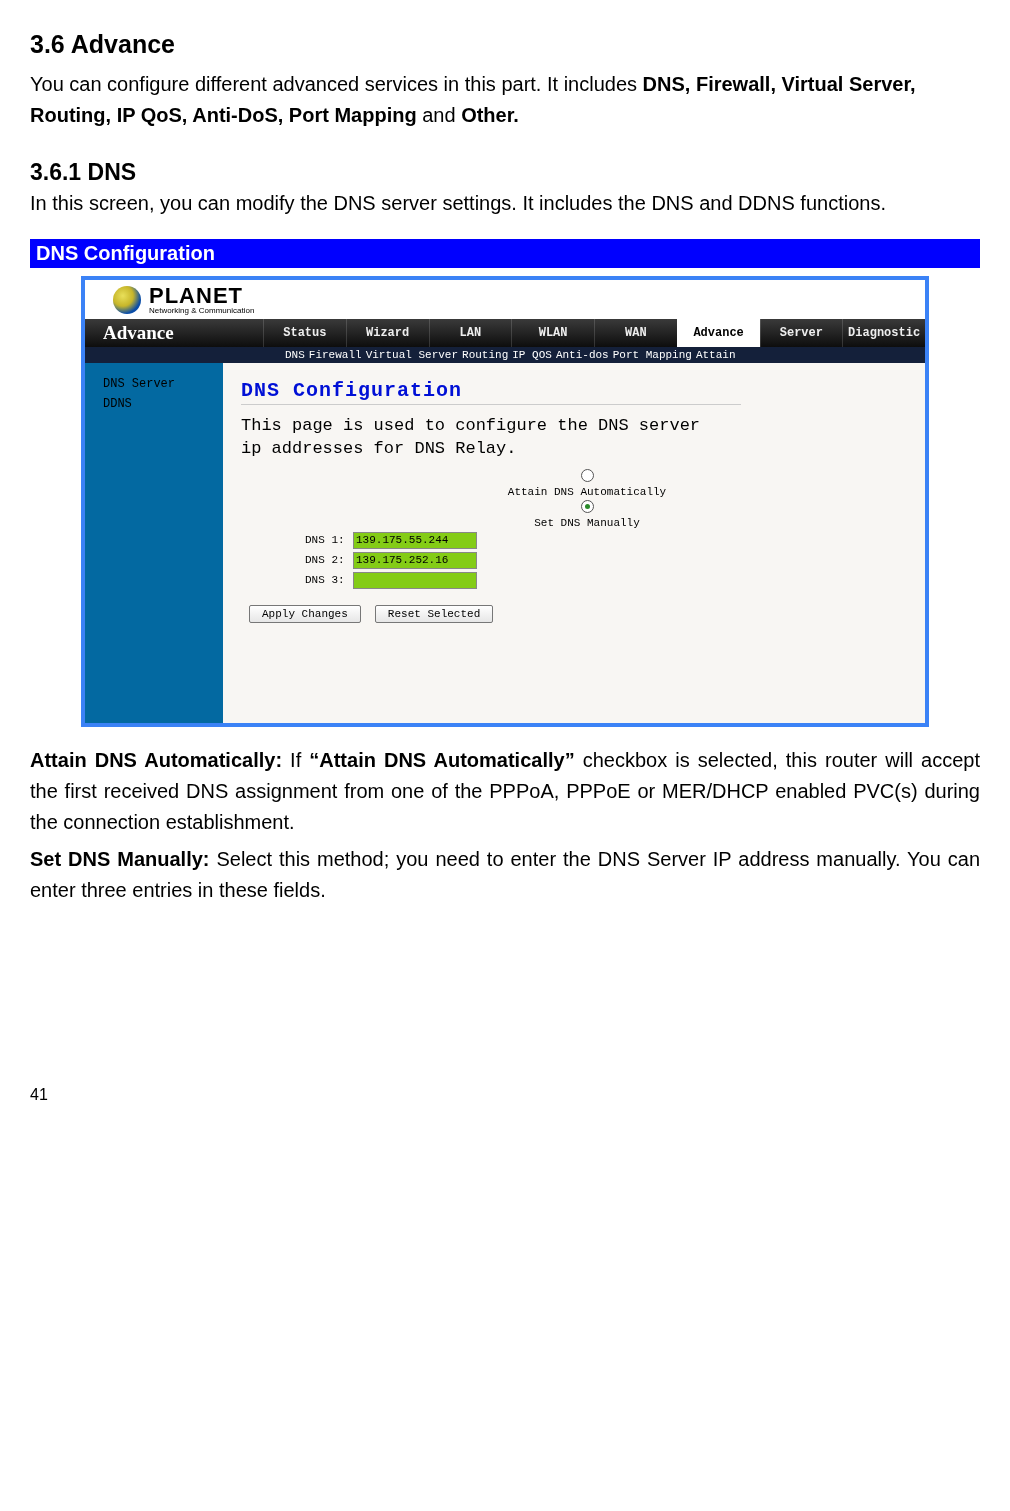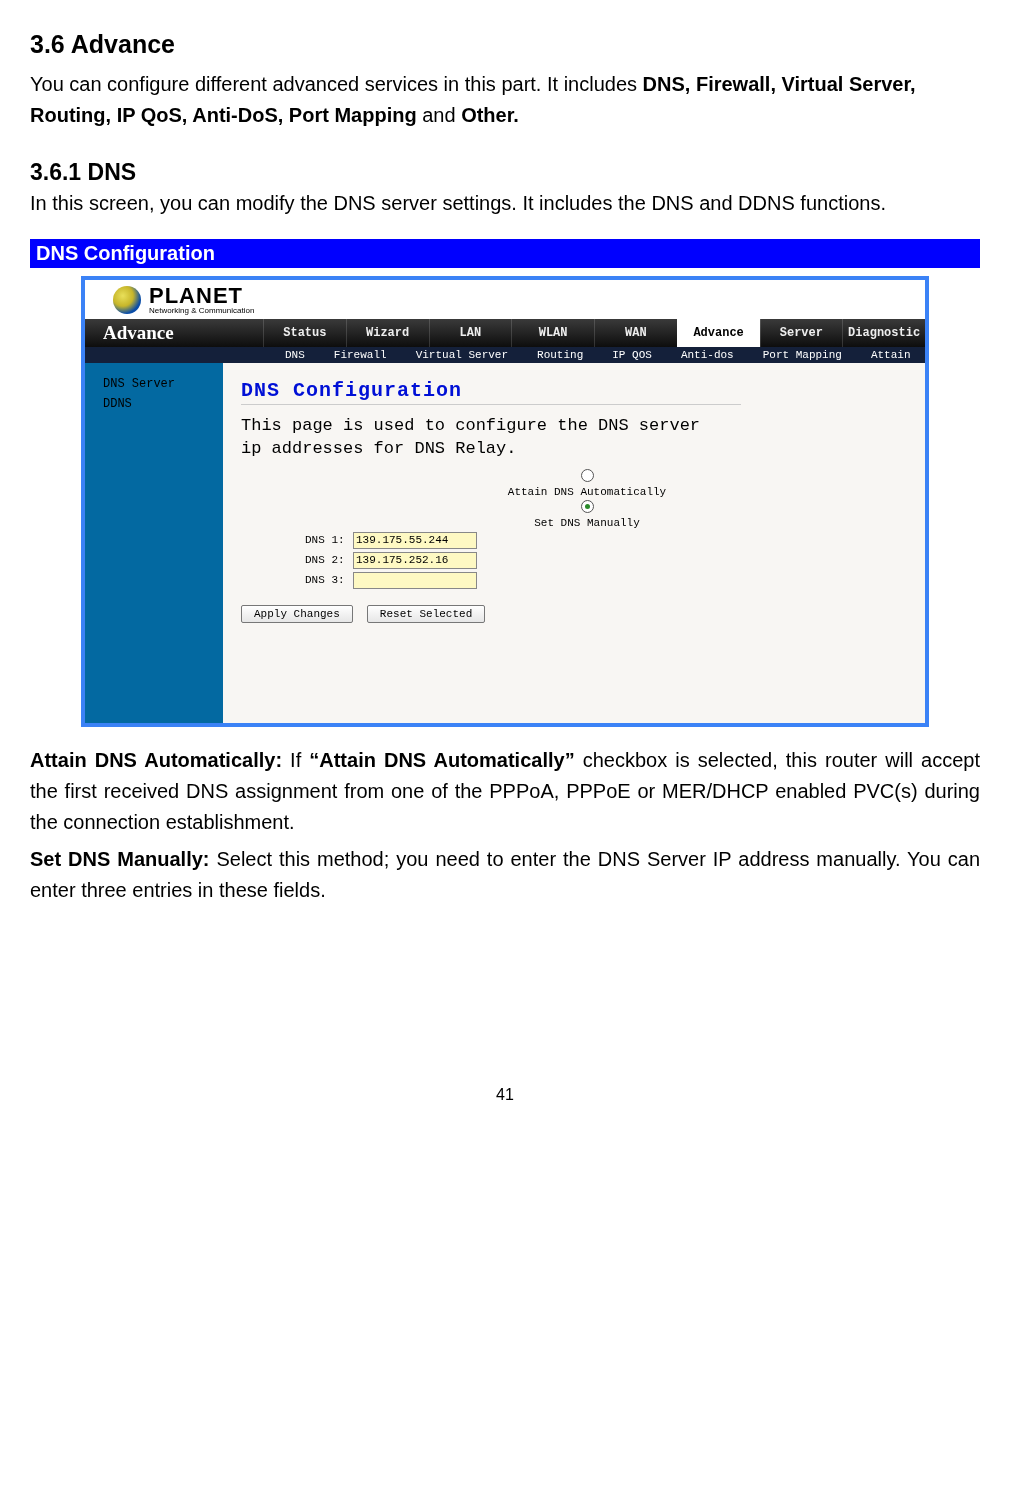--- a/index.html
+++ b/index.html
@@ -101,21 +101,21 @@
     background: #fff;
     color: #000;
   }
   .sub-nav {
     background: #14203a;
     color: #fff;
     font-family: "SimSun","Courier New",monospace;
     font-size: 11px;
     padding: 2px 0 2px 200px;
     display:flex;
-    gap: 29px;
+    gap: 4px;
   }
   .sub-nav span { display:inline-block; }
   .body-row { display:flex; min-height: 360px; }
   .side {
     width: 120px;
     padding: 14px 0 0 18px;
     background: #0369a1;
     font-family: "SimSun","Courier New",monospace;
     font-size: 12px;
     color:#000;
@@ -165,34 +165,33 @@
     margin: 3px 0 3px 64px;
   }
   .dns-row label { width: 48px; }
   .dns-row input {
     font-family:"SimSun","Courier New",monospace;
     font-size:11px;
     width: 118px;
     height: 15px;
     border:1px solid #888;
     padding: 0 2px;
-    background:#fef9c3;
-  }
-  .btn-row { margin: 16px 0 0 0; display:flex; gap:14px;}
+    background:#84cc16;
+  }
+  .btn-row { margin: 16px 0 0 8px; display:flex; gap:14px;}
   .ui-btn {
     font-family:"SimSun","Courier New",monospace;
     font-size:11px;
     border:1px solid #777;
     background: linear-gradient(#fff,#e6e6e6);
     padding: 2px 12px;
     border-radius:2px;
     cursor:pointer;
   }
   .page-num {
-    text-align:center;
     font-size:16px;
     margin-top: 180px;
   }
 </style>
 </head>
 <body>
 
 <div class="page">
 
   <div class="h-section">3.6 Advance</div>

